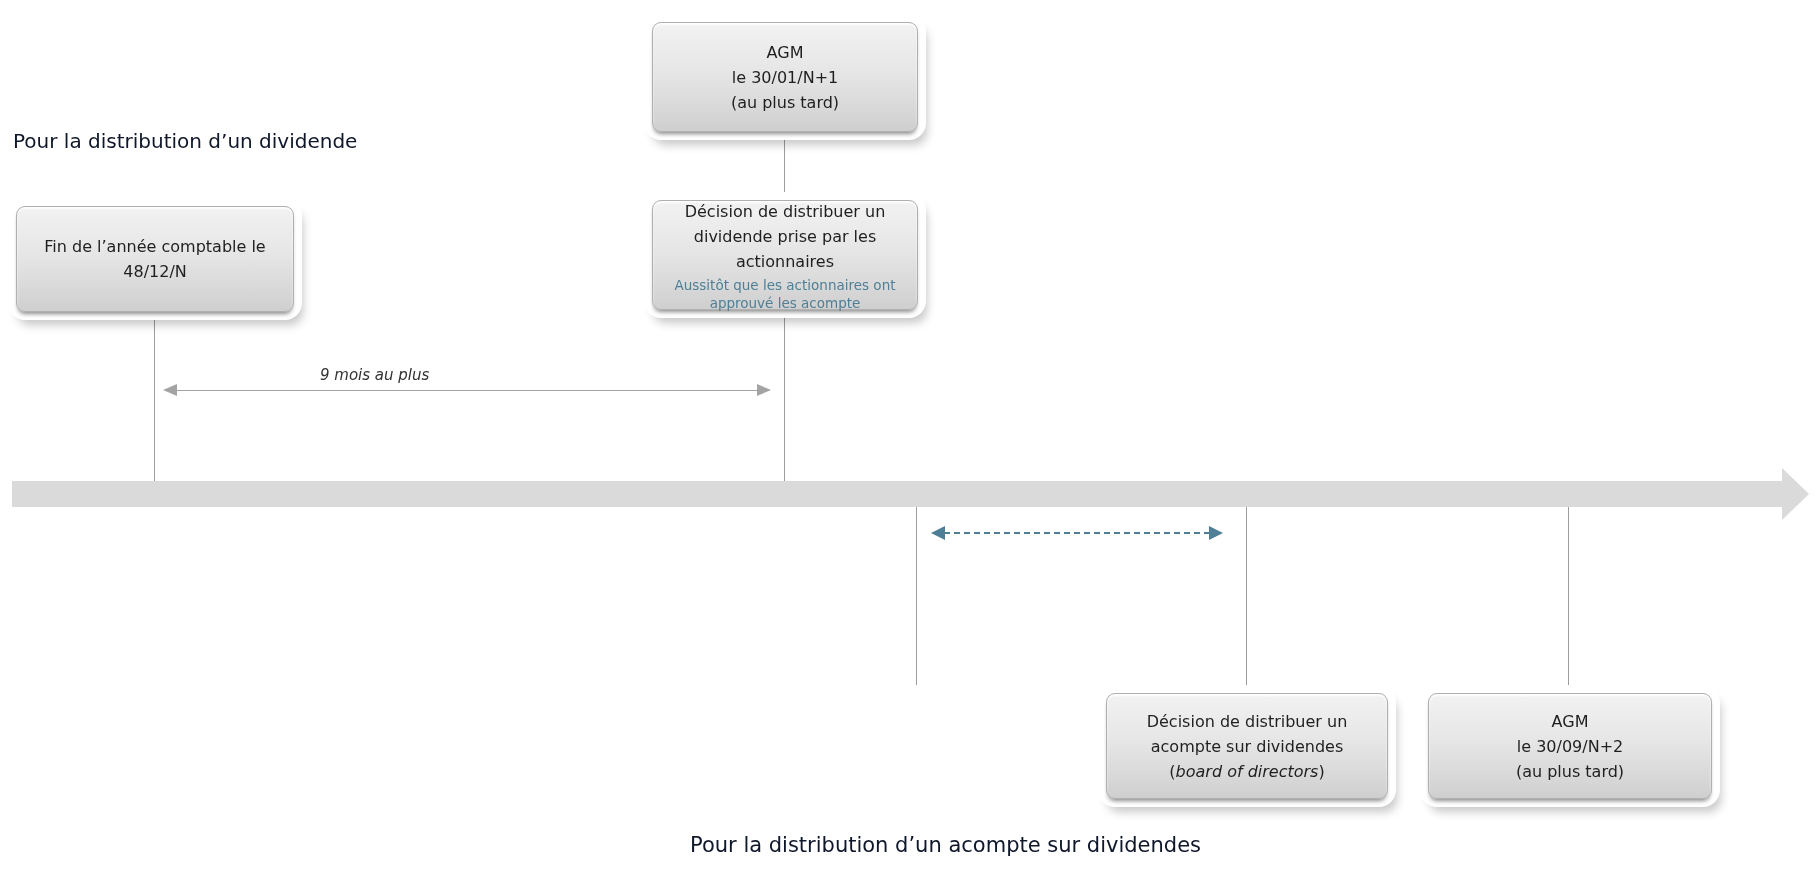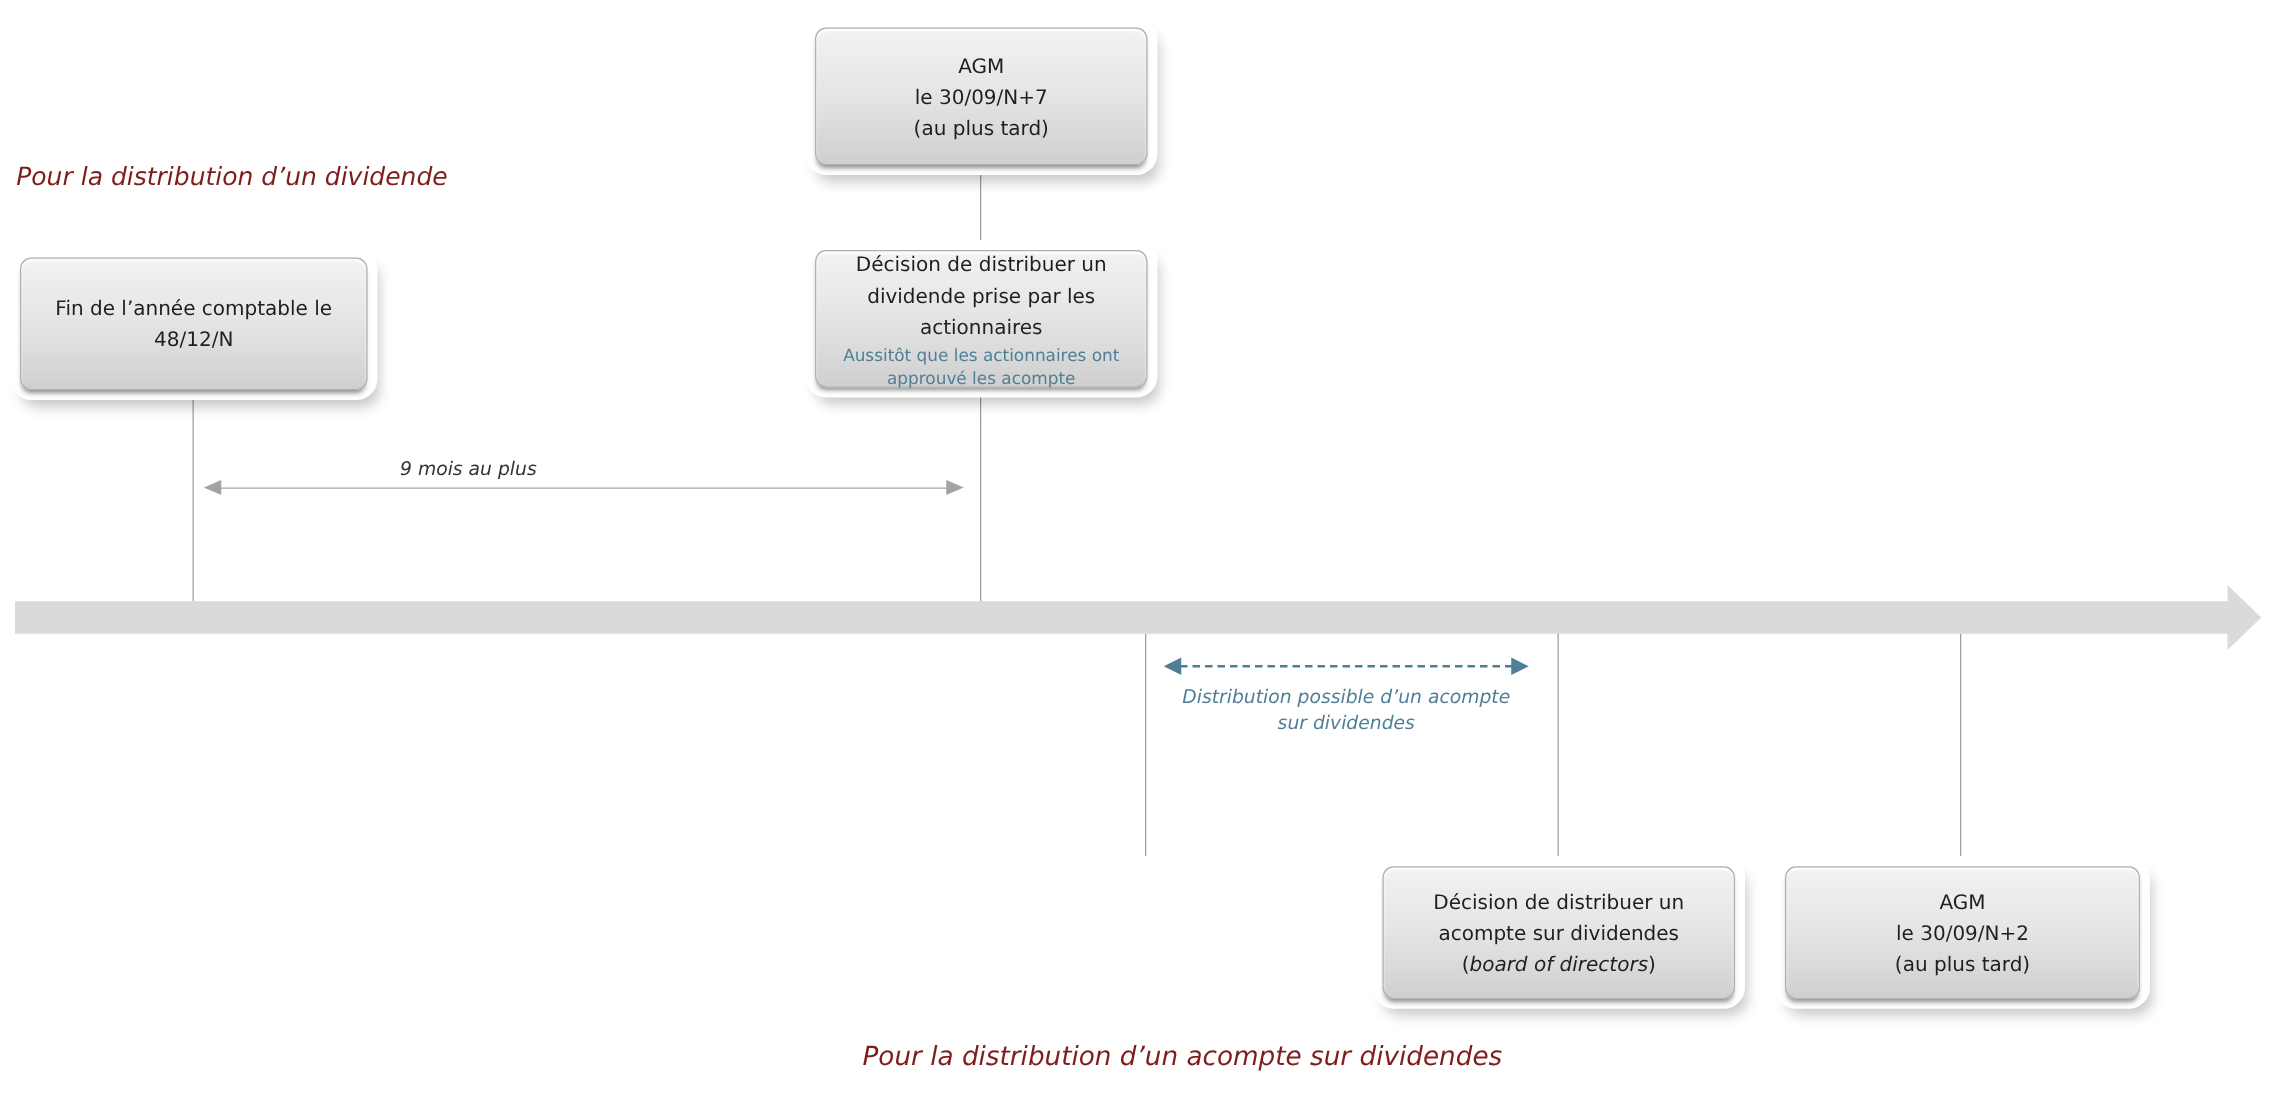--- a/index.html
+++ b/index.html
@@ -39,22 +39,21 @@
   .box-line { white-space: nowrap; }
   .box-note {
     font-size: 13.5px;
     line-height: 18px;
     color: #4e7f96;
     margin-top: 2px;
     white-space: nowrap;
   }
   .caption {
     position: absolute;
-    font-style: italic;
-    color: #7f1d1d;
+    color: #0f172a;
     white-space: nowrap;
   }
   .vline {
     position: absolute;
     width: 1px;
     background: #9d9d9d;
   }
   .timeline-bar {
     position: absolute;
     left: 12px;
@@ -157,21 +156,21 @@
 
   <div class="vline c-agm-to-decision"></div>
   <div class="vline c-decision-to-line"></div>
   <div class="vline c-fiscal-to-line"></div>
   <div class="vline c-line-to-interim"></div>
   <div class="vline c-line-to-decision2"></div>
   <div class="vline c-line-to-agm2"></div>
 
   <div class="ppt-box box-agm-n1">
     <div class="box-line">AGM</div>
-    <div class="box-line">le 30/09/N+7</div>
+    <div class="box-line">le 30/01/N+1</div>
     <div class="box-line">(au plus tard)</div>
   </div>
 
   <div class="ppt-box box-fiscal-end">
     <div class="box-line">Fin de l’année comptable le</div>
     <div class="box-line">48/12/N</div>
   </div>
 
   <div class="ppt-box box-div-decision">
     <div class="box-line">Décision de distribuer un</div>
@@ -185,24 +184,20 @@
   <div class="harrow-head left"></div>
   <div class="harrow-line"></div>
   <div class="harrow-head right"></div>
 
   <div class="timeline-bar"></div>
   <div class="timeline-head"></div>
 
   <div class="dash-head left"></div>
   <div class="dash-line"></div>
   <div class="dash-head right"></div>
-  <div class="teal-label">
-    <div>Distribution possible d’un acompte</div>
-    <div>sur dividendes</div>
-  </div>
 
 
   <div class="ppt-box box-interim-dec">
     <div class="box-line">Décision de distribuer un</div>
     <div class="box-line">acompte sur dividendes</div>
     <div class="box-line"><span>(</span><span class="italic">board of directors</span><span>)</span></div>
   </div>
 
   <div class="ppt-box box-agm-n2">
     <div class="box-line">AGM</div>

